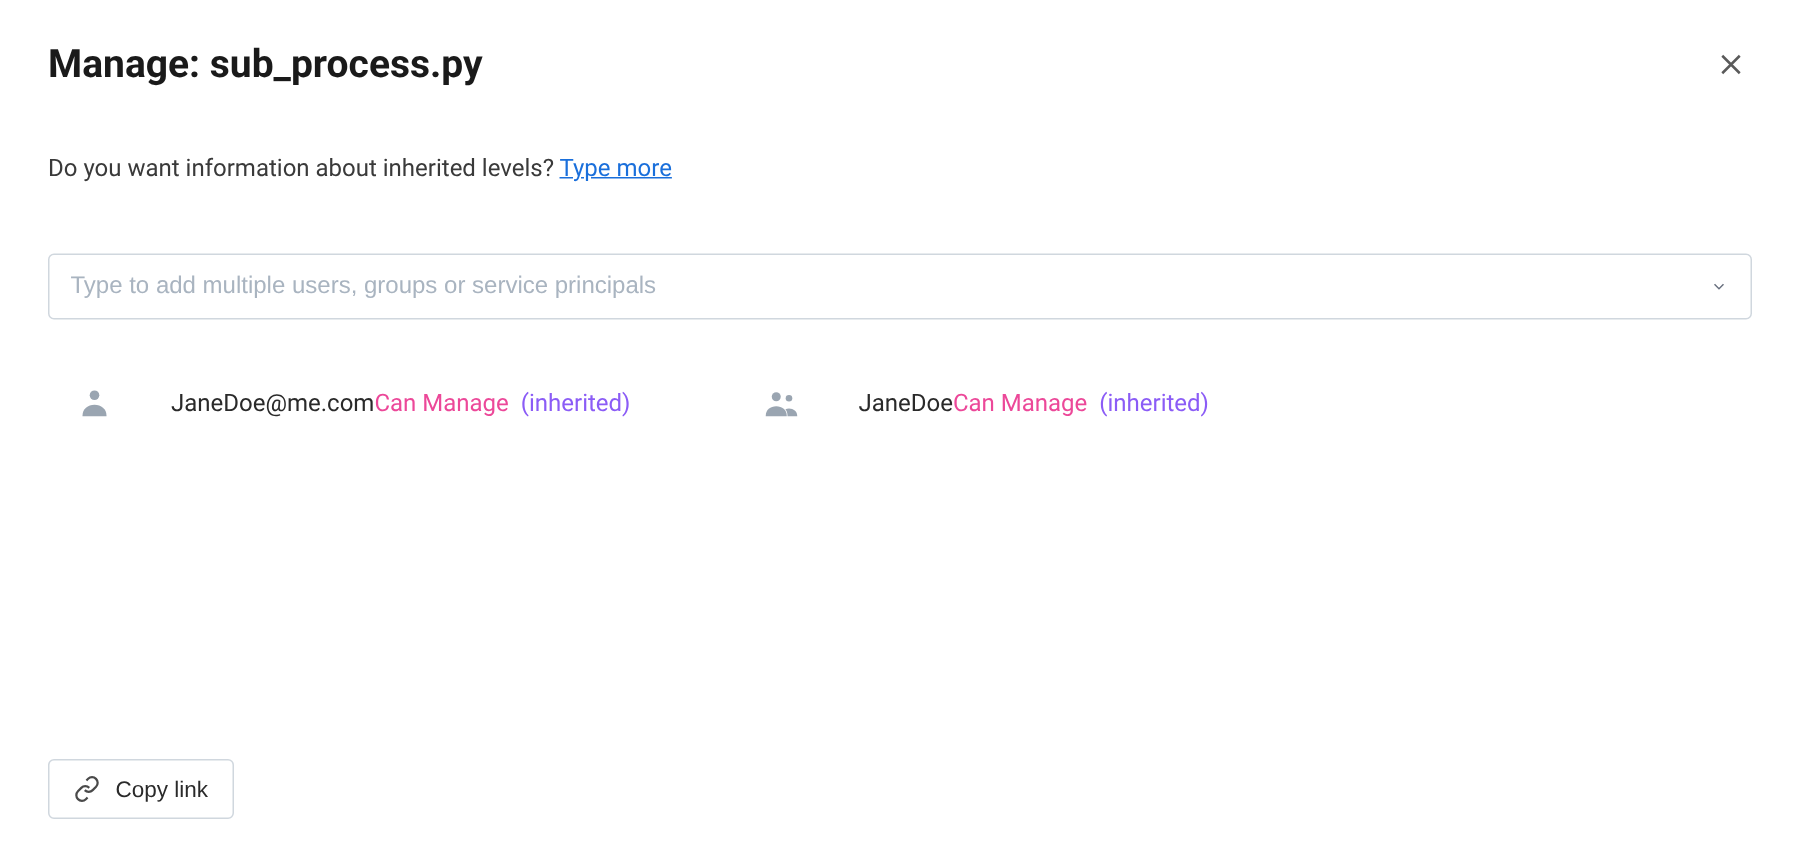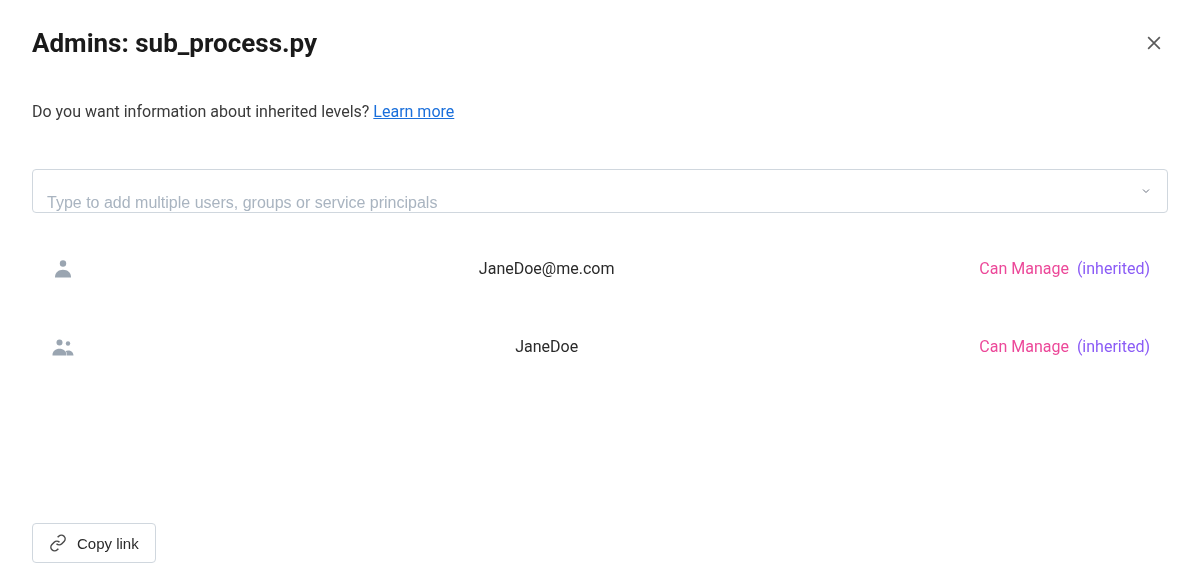--- a/index.html
+++ b/index.html
@@ -49,21 +49,21 @@
       color: #1a6fdb;
       text-decoration: underline;
       cursor: pointer;
     }
     .input-wrapper {
       position: relative;
       border: 1px solid #d0d7de;
       border-radius: 4px;
       height: 44px;
       display: flex;
-      align-items: flex-end;
+      align-items: center;
       padding: 0 60px 0 14px;
       margin-bottom: 42px;
     }
     .input-wrapper input {
       border: none;
       outline: none;
       font-size: 16px;
       width: 100%;
       color: #333;
       background: transparent;
@@ -84,23 +84,22 @@
     }
     .chevron svg {
       width: 12px;
       height: 12px;
       stroke: #6b7280;
       stroke-width: 2;
       fill: none;
     }
     .perm-list {
       display: flex;
-      flex-direction: column;
+      flex-direction: row;
       gap: 52px;
-      text-align: center;
     }
     .perm-row {
       display: flex;
       align-items: center;
       padding: 0 18px;
     }
     .perm-icon {
       width: 26px;
       height: 26px;
       display: flex;
@@ -122,21 +121,21 @@
     .perm-level {
       font-size: 16px;
       color: #ec4899;
     }
     .perm-inherited {
       color: #8b5cf6;
       margin-left: 4px;
     }
     .footer {
       position: absolute;
-      bottom: 11px;
+      bottom: 28px;
       left: 32px;
     }
     .copy-link-btn {
       border: 1px solid #d0d7de;
       background: #fff;
       border-radius: 4px;
       padding: 10px 16px;
       font-size: 15px;
       color: #2a2a2a;
       cursor: pointer;
@@ -149,30 +148,30 @@
       height: 18px;
       stroke: #4a4a4a;
       stroke-width: 2;
       fill: none;
     }
   </style>
 </head>
 <body>
 
 <div class="header">
-  <h1 class="title">Admins: sub_process.py</h1>
+  <h1 class="title">Manage: sub_process.py</h1>
   <div class="close-btn">
     <svg viewBox="0 0 24 24" fill="none">
       <path d="M5 5 L19 19 M19 5 L5 19"></path>
     </svg>
   </div>
 </div>
 
 <p class="info-line">
-  <span>Do you want information about inherited levels? </span><a class="learn-more">Learn more</a>
+  <span>Do you want information about inherited levels? </span><a class="learn-more">Type more</a>
 </p>
 
 <div class="input-wrapper">
   <input type="text" placeholder="Type to add multiple users, groups or service principals" style="">
   <span class="chevron">
     <svg viewBox="0 0 24 24">
         <path d="M6 9l6 6 6-6"></path>
       </svg>
   </span>
 </div>

